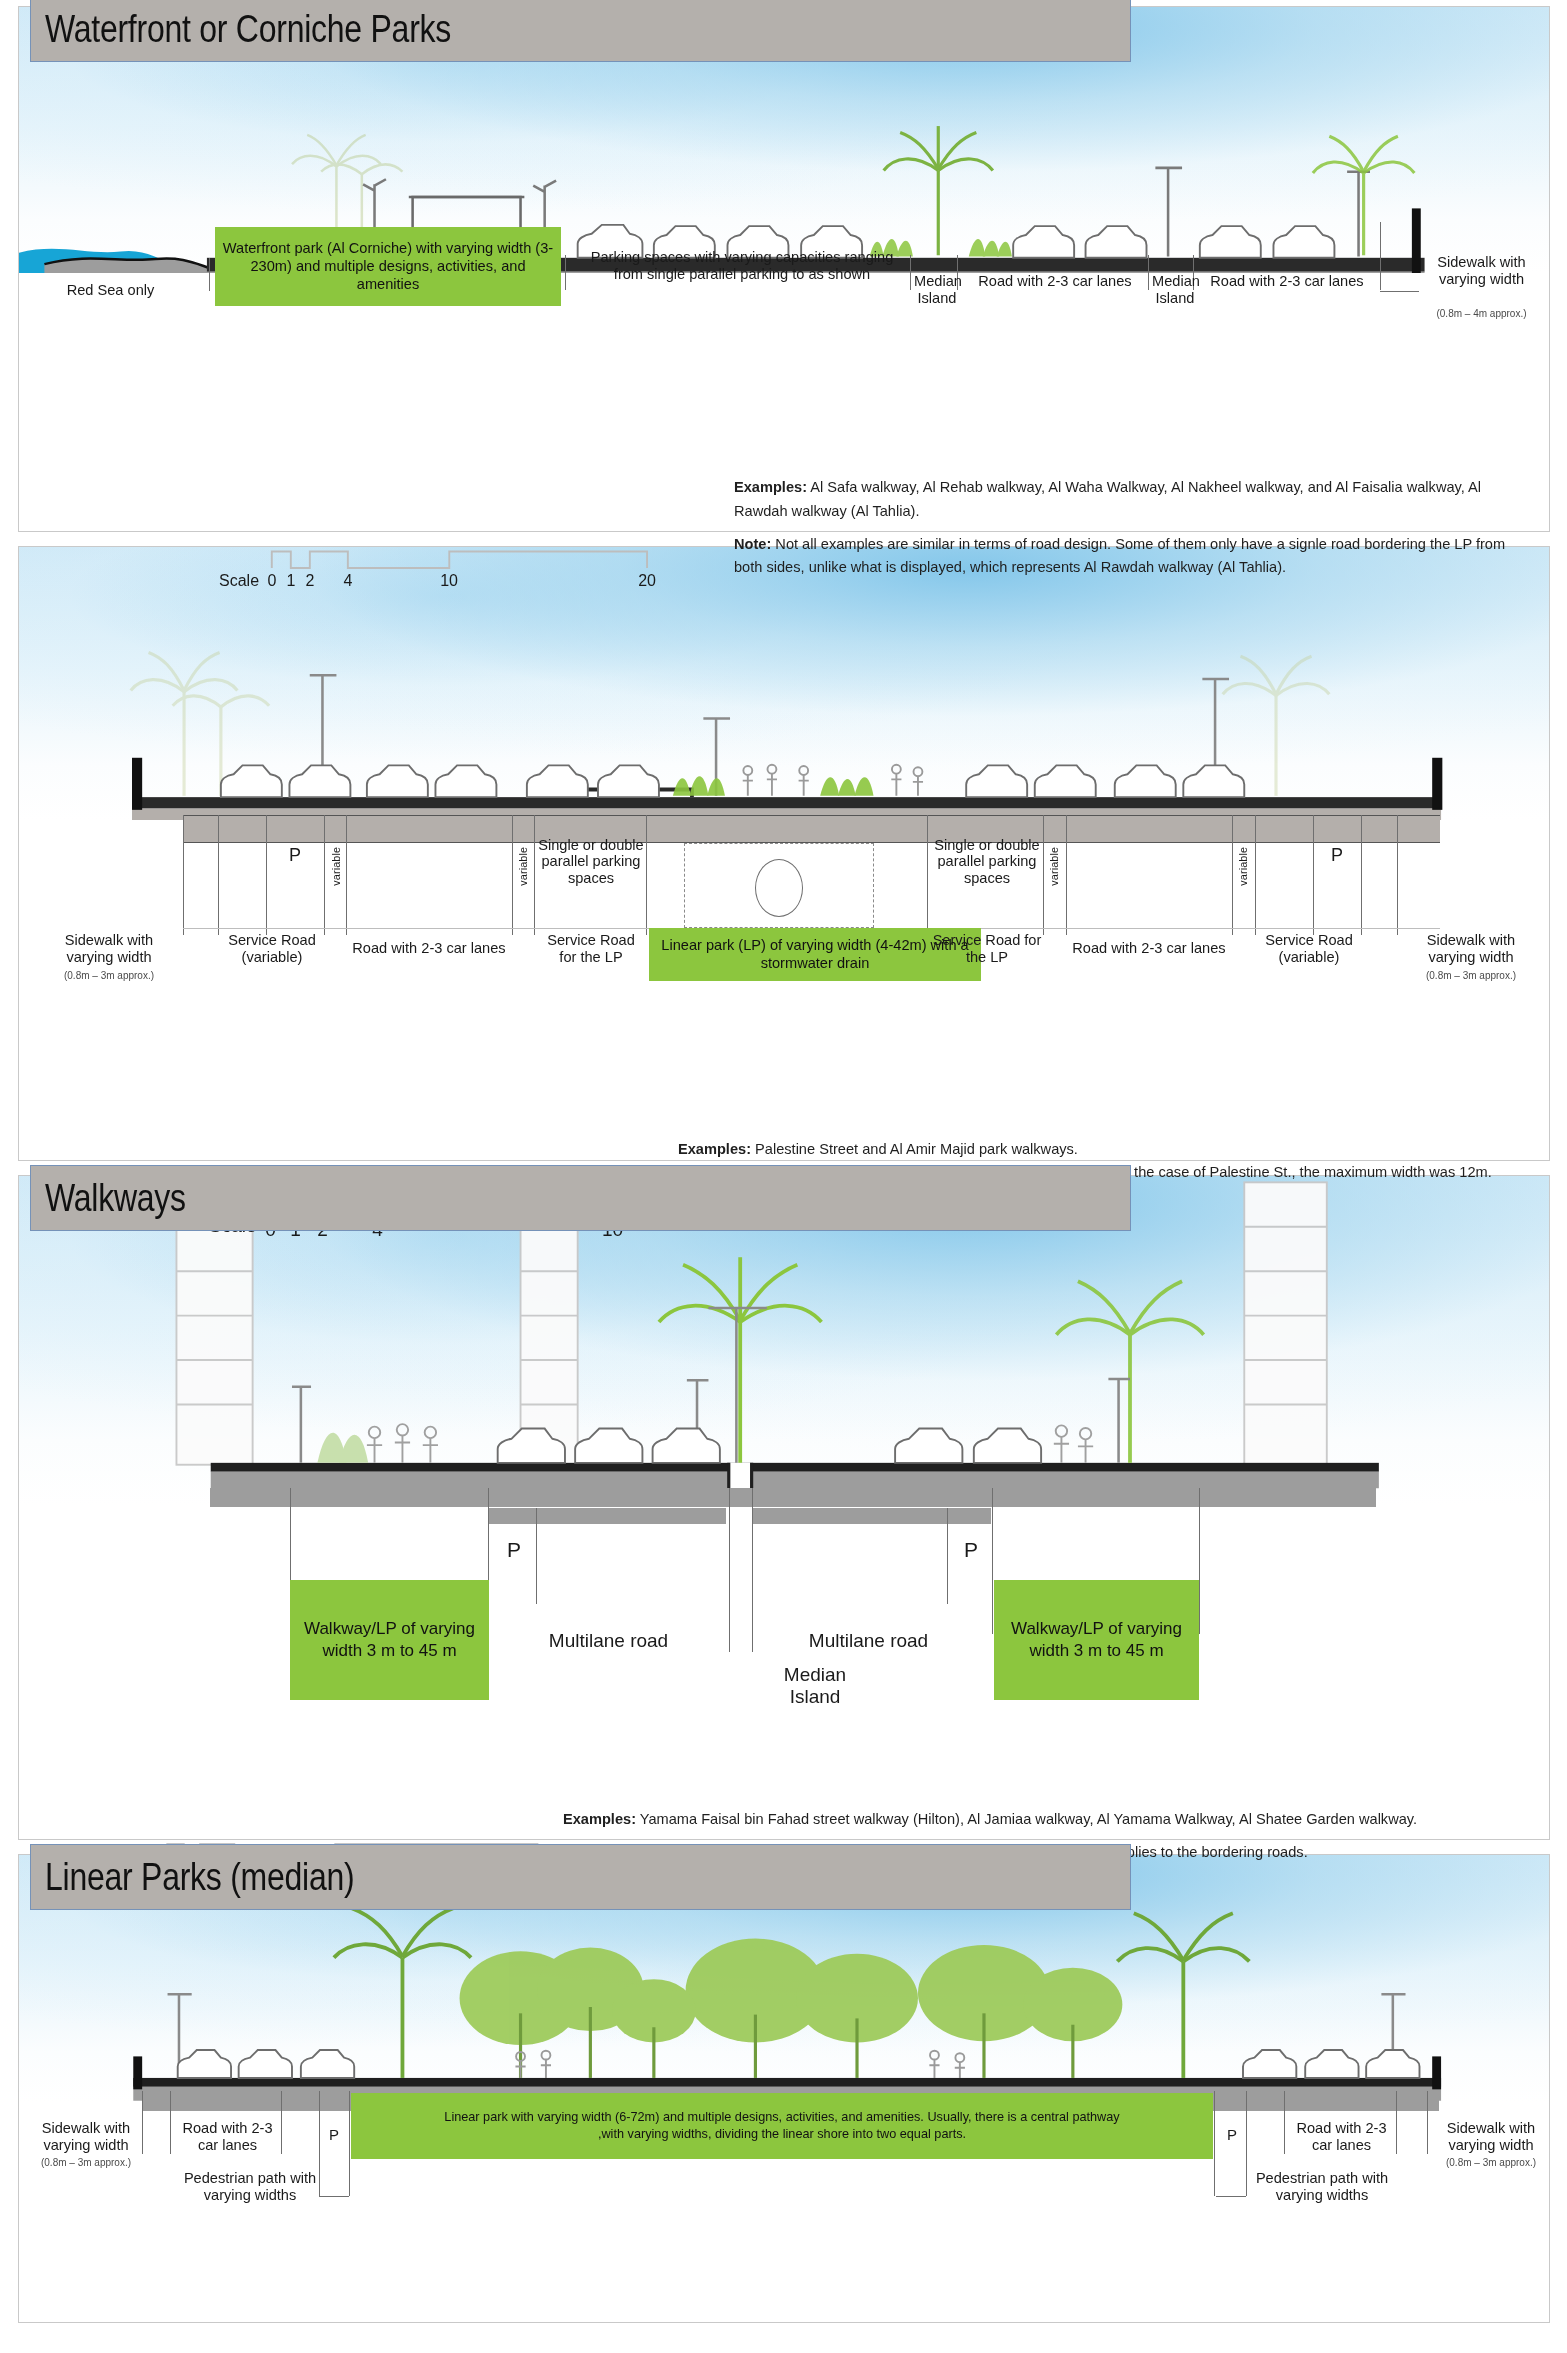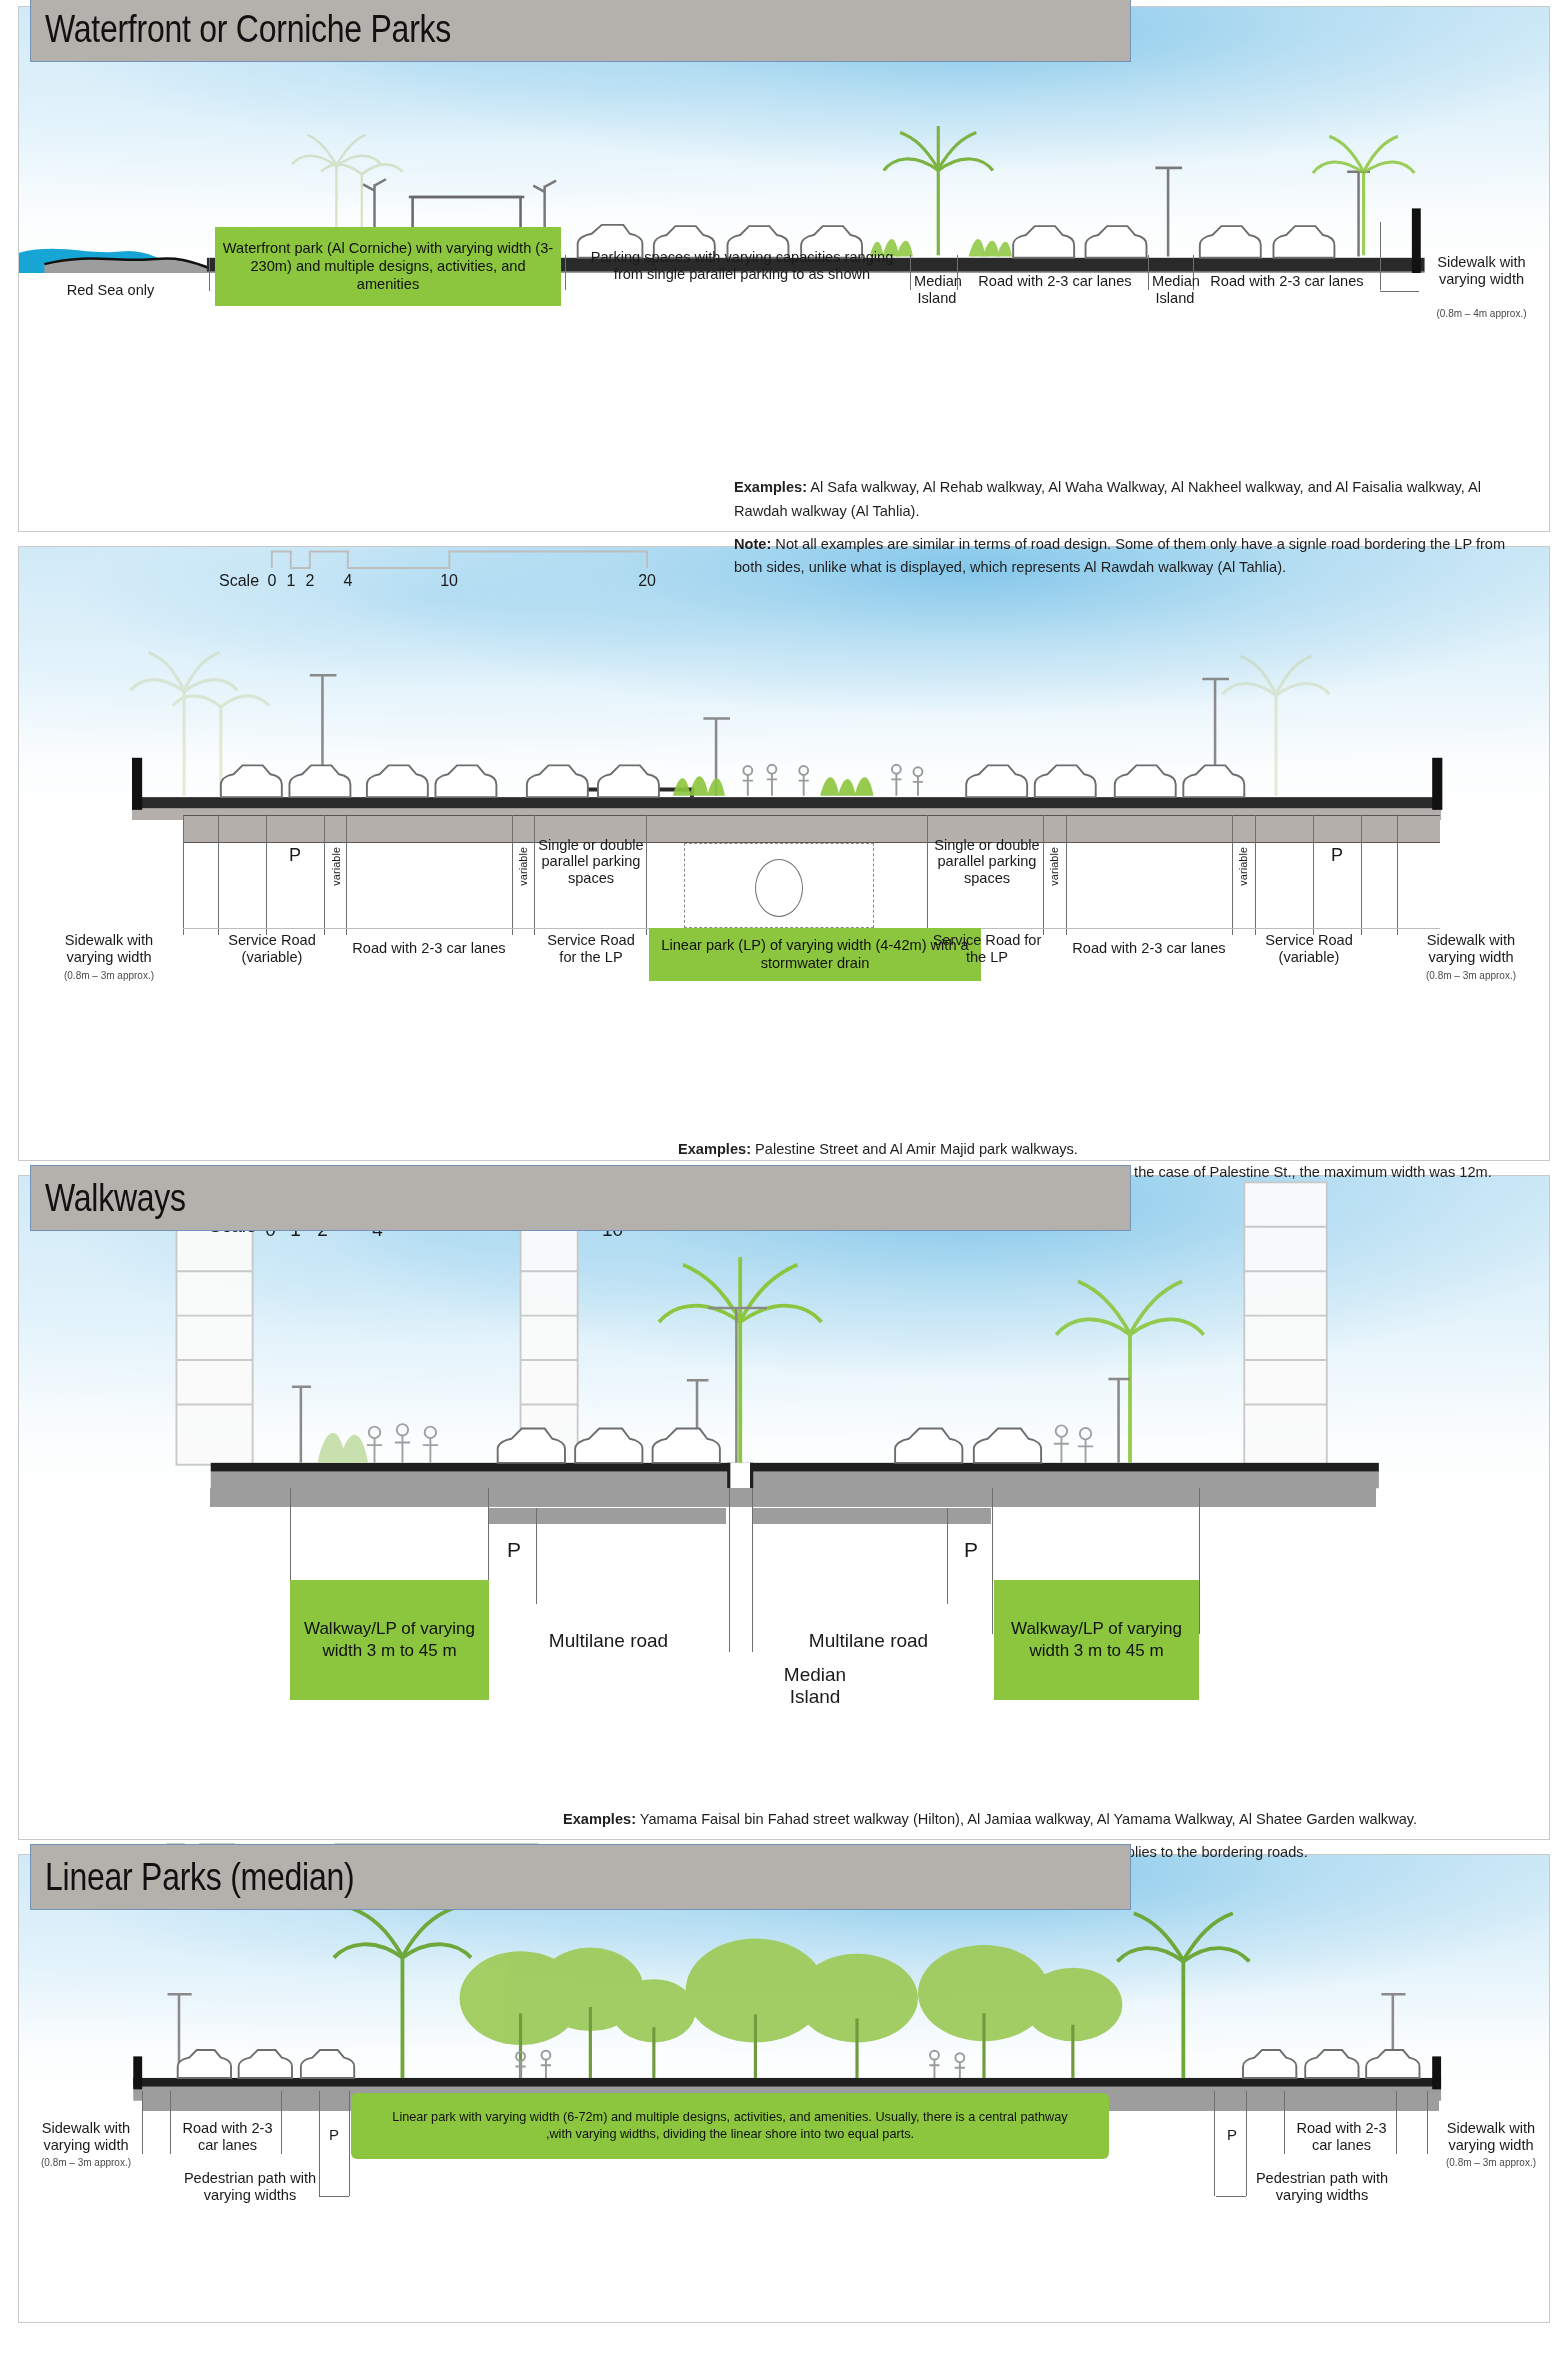--- a/index.html
+++ b/index.html
@@ -668,21 +668,21 @@
         <div class="leader" style="left:300px;top:-11.4px;height:105px;"></div>
         <div class="leader" style="left:330px;top:-11.4px;height:105px;"></div>
         <div class="leader" style="left:1195px;top:-11.4px;height:105px;"></div>
         <div class="leader" style="left:1227px;top:-11.4px;height:105px;"></div>
         <div class="leader" style="left:1265px;top:-11.4px;height:63px;"></div>
         <div class="leader" style="left:1377px;top:-11.4px;height:63px;"></div>
         <div class="leader" style="left:1408px;top:-11.4px;height:63px;"></div>
         <div class="leader-h" style="left:300px;top:94px;width:30px;"></div>
         <div class="leader-h" style="left:1197px;top:94px;width:30px;"></div>
 
-        <div class="greenbox" style="left:332px;top:-9px;width:758px;height:66px;font-size:12.7px;flex-direction:column;line-height:1.4;border-radius:6px;">
+        <div class="greenbox" style="left:332px;top:-9px;width:862px;height:66px;font-size:12.7px;flex-direction:column;line-height:1.4;">
           <span>Linear park with varying width (6-72m) and multiple designs, activities, and amenities. Usually, there is a central pathway</span>
           <span>,with varying widths, dividing the linear shore into two equal parts.</span>
         </div>
 
         <div class="lbl" style="left:10px;top:18px;width:114px;">Sidewalk with varying width</div>
         <div class="lbl tiny" style="left:10px;top:55px;width:114px;">(0.8m – 3m approx.)</div>
         <div class="lbl" style="left:157px;top:18px;width:103px;">Road with 2-3 car lanes</div>
         <div class="lbl" style="left:299px;top:24px;width:32px;font-size:15px;">P</div>
         <div class="lbl" style="left:156px;top:68px;width:150px;">Pedestrian path with varying widths</div>
 

